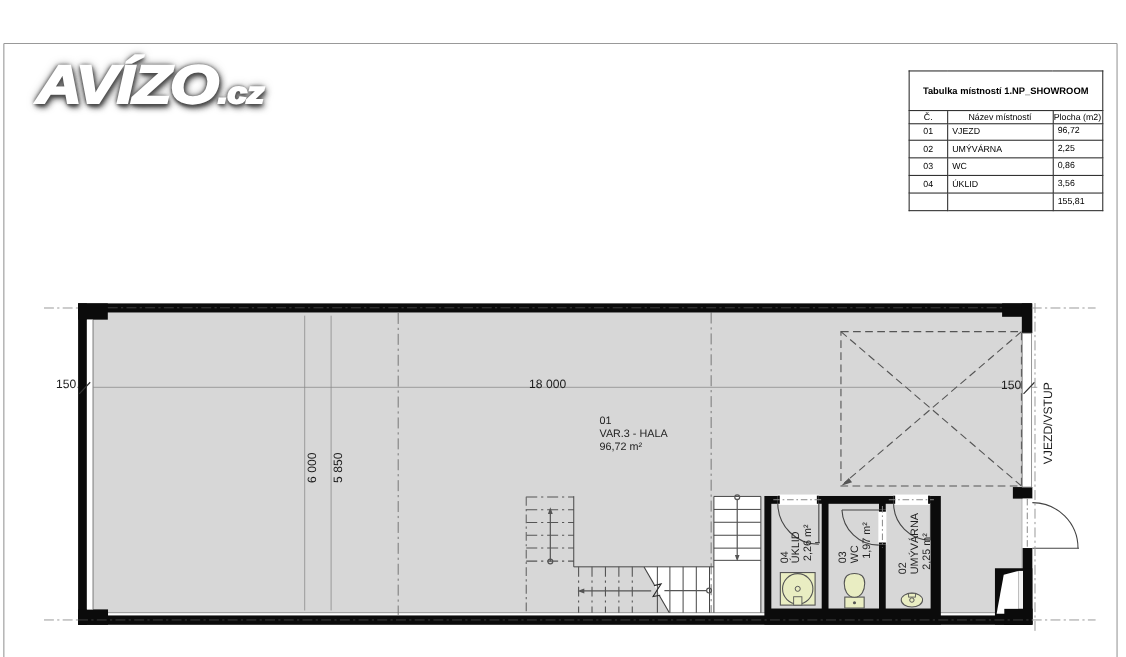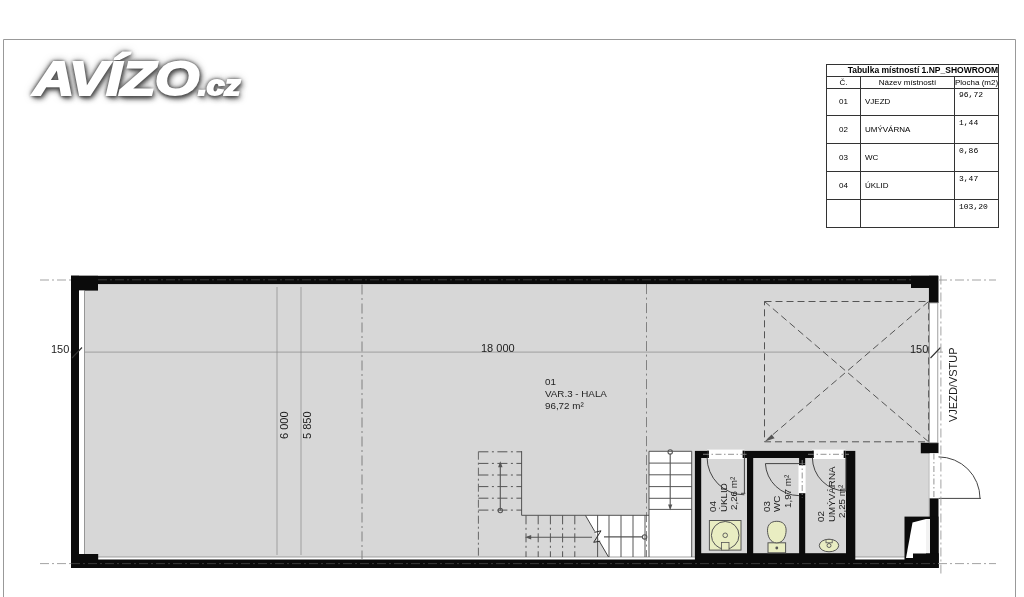--- a/index.html
+++ b/index.html
@@ -4,22 +4,22 @@
 <style>
 html,body{margin:0;padding:0;background:#fff;}
 #page{position:relative;width:1024px;height:597px;background:#fff;font-family:"Liberation Sans",sans-serif;overflow:hidden;margin-top:36px;}
 #logo{position:absolute;left:33px;top:14px;font-family:"Liberation Sans",sans-serif;font-weight:bold;font-style:italic;font-size:49px;letter-spacing:-1px;color:#fff;white-space:nowrap;transform:scaleX(1.17);transform-origin:left top;
 -webkit-text-stroke:2px #fff;
 text-shadow:0 1px 3px #484848,0 0 3px #4d4d4d,1px 2px 4px #525252,-1px 0 4px #575757,2px 3px 6px #5d5d5d,0 0 8px #6a6a6a;}
 #logo .cz{font-size:27px;letter-spacing:0;}
 #rtab{position:absolute;left:826px;top:28px;border-collapse:collapse;font-family:"Liberation Sans",sans-serif;font-size:8px;color:#000;table-layout:fixed;}
 #rtab td{border:1px solid #333;padding:0 0 0 4px;height:10.8px;overflow:hidden;white-space:nowrap;}
 #rtab .c{text-align:center;padding:0;}
-#rtab .t{font-weight:bold;font-size:8.5px;text-align:right;padding:0;}
-#rtab .num{vertical-align:bottom;padding-bottom:16px;font-family:Liberation Mono, monospace;}
+#rtab .t{font-weight:bold;font-size:8.5px;text-align:left;padding:12px;}
+#rtab .num{vertical-align:bottom;padding-bottom:4px;}
 svg{position:absolute;left:0;top:0;}
 </style>
 </head>
 <body>
 <div id="page">
 
 <div id="logo">AVÍZO<span class="cz">.cz</span></div>
 
 <table id="rtab">
 <colgroup>
@@ -37,36 +37,36 @@
           <td class="c">Plocha (m2)</td>
         </tr>
 <tr>
           <td class="c">01</td>
           <td>VJEZD</td>
           <td class="num">96,72</td>
         </tr>
 <tr>
           <td class="c">02</td>
           <td>UMÝVÁRNA</td>
-          <td class="num">1,44</td>
+          <td class="num">2,25</td>
         </tr>
 <tr>
           <td class="c">03</td>
           <td>WC</td>
           <td class="num">0,86</td>
         </tr>
 <tr>
           <td class="c">04</td>
           <td>ÚKLID</td>
-          <td class="num">3,47</td>
+          <td class="num">3,56</td>
         </tr>
 <tr>
           <td></td>
           <td></td>
-          <td class="num">103,20</td>
+          <td class="num">155,81</td>
         </tr>
 </tbody>
     </table>
 <svg width="1024" height="597" viewBox="0 0 1024 597">
 
 <g stroke="#999" stroke-width="1" fill="none">
 <path d="M3.5 3.5 H1015.5 M3.5 3.5 V597 M1015.5 3.5 V597"></path>
 </g>
 
 <rect x="84.5" y="248.1" width="844.8" height="272.9" fill="#d7d7d7"></rect>

